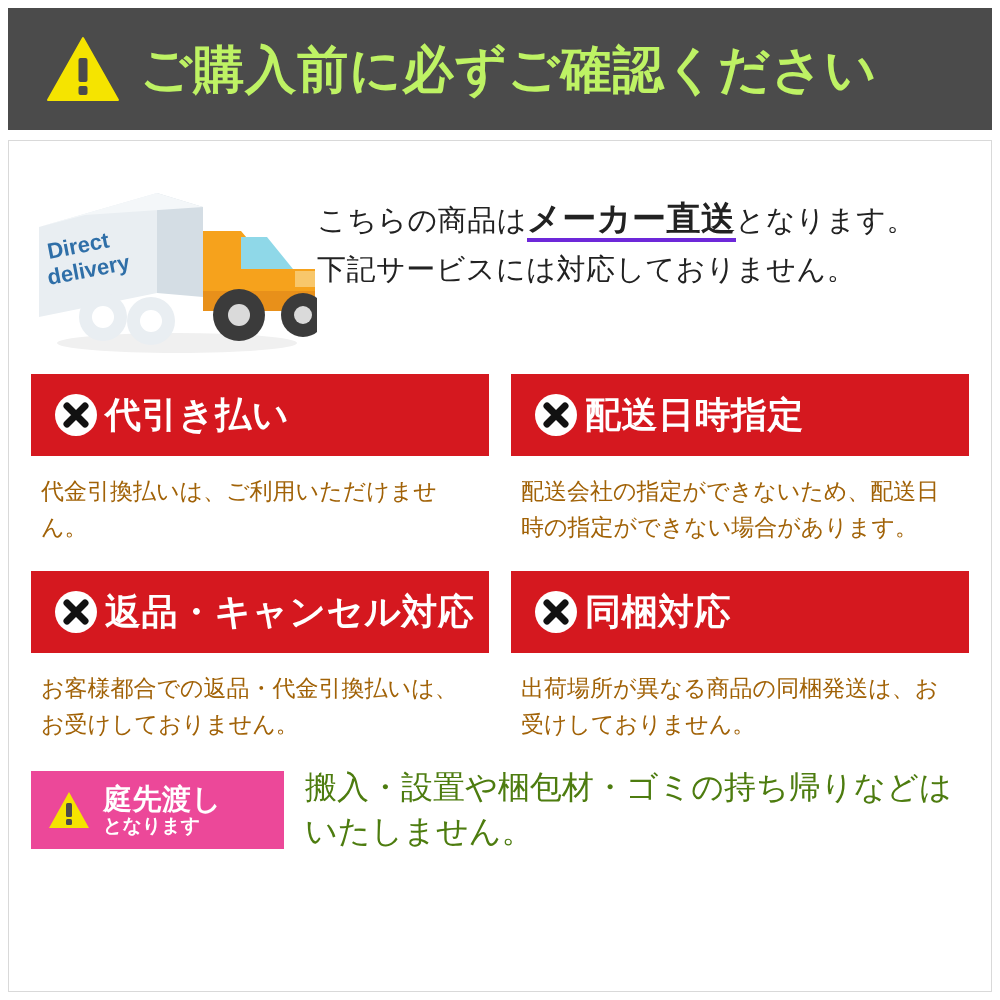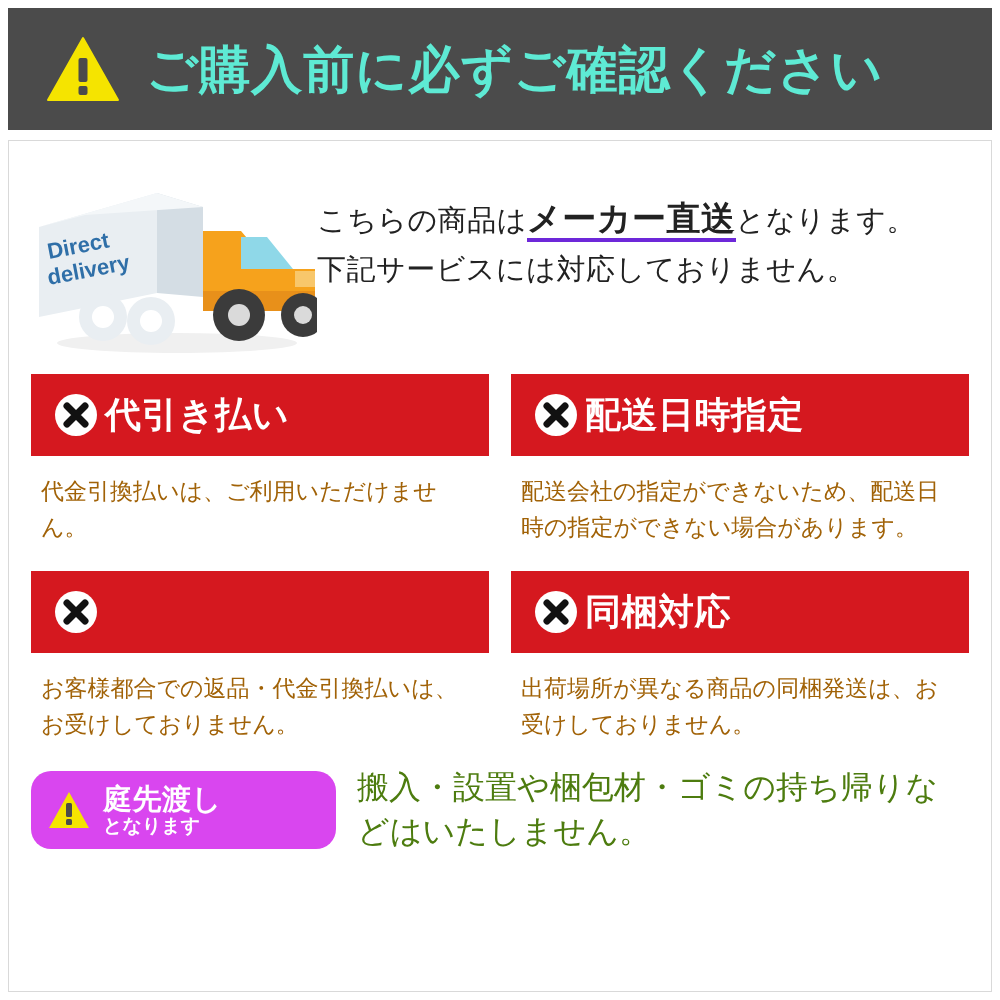--- a/index.html
+++ b/index.html
@@ -37,22 +37,22 @@
     box-sizing: border-box;
   }
   .warn-tri {
     position: relative;
     width: 74px;
     height: 66px;
     flex: 0 0 auto;
   }
   .warn-tri svg { display:block; }
   .header-title {
-    margin-left: 26px;
-    color: #5eead4;
+    margin-left: 20px;
+    color: #bef264;
     font-size: 51px;
     font-weight: bold;
     letter-spacing: 1px;
     white-space: nowrap;
     line-height: 1;
   }
 
   
   .body-frame {
     position: absolute;
@@ -135,29 +135,28 @@
     box-sizing: border-box;
   }
 
   
   .footnote {
     display: flex;
     align-items: stretch;
     margin: 18px 22px 0 22px;
   }
   .foot-left {
-    background: #d946ef;
-    width: 305px;
+    background: #ec4899;
+    width: 253px;
     flex: 0 0 auto;
     display: flex;
     align-items: center;
     padding-left: 16px;
     box-sizing: border-box;
     height: 78px;
-    border-radius: 20px;
   }
   .foot-tri {
     width: 44px;
     height: 40px;
     flex: 0 0 auto;
   }
   .foot-left-text {
     margin-left: 12px;
     color: #ffffff;
     line-height: 1.12;
@@ -268,20 +267,21 @@
       </div>
 
       <div class="card">
         <div class="card-head">
           <span class="x-badge">
             <svg width="46" height="46" viewBox="0 0 46 46">
               <circle cx="23" cy="23" r="21" fill="#ffffff"></circle>
               <path d="M14 14 L32 32 M32 14 L14 32" stroke="#111111" stroke-width="7" stroke-linecap="round"></path>
             </svg>
           </span>
+          <span class="card-head-label">返品・キャンセル対応</span>
         </div>
         <div class="card-body">お客様都合での返品・代金引換払いは、お受けしておりません。</div>
       </div>
 
       <div class="card">
         <div class="card-head">
           <span class="x-badge">
             <svg width="46" height="46" viewBox="0 0 46 46">
               <circle cx="23" cy="23" r="21" fill="#ffffff"></circle>
               <path d="M14 14 L32 32 M32 14 L14 32" stroke="#111111" stroke-width="7" stroke-linecap="round"></path>

